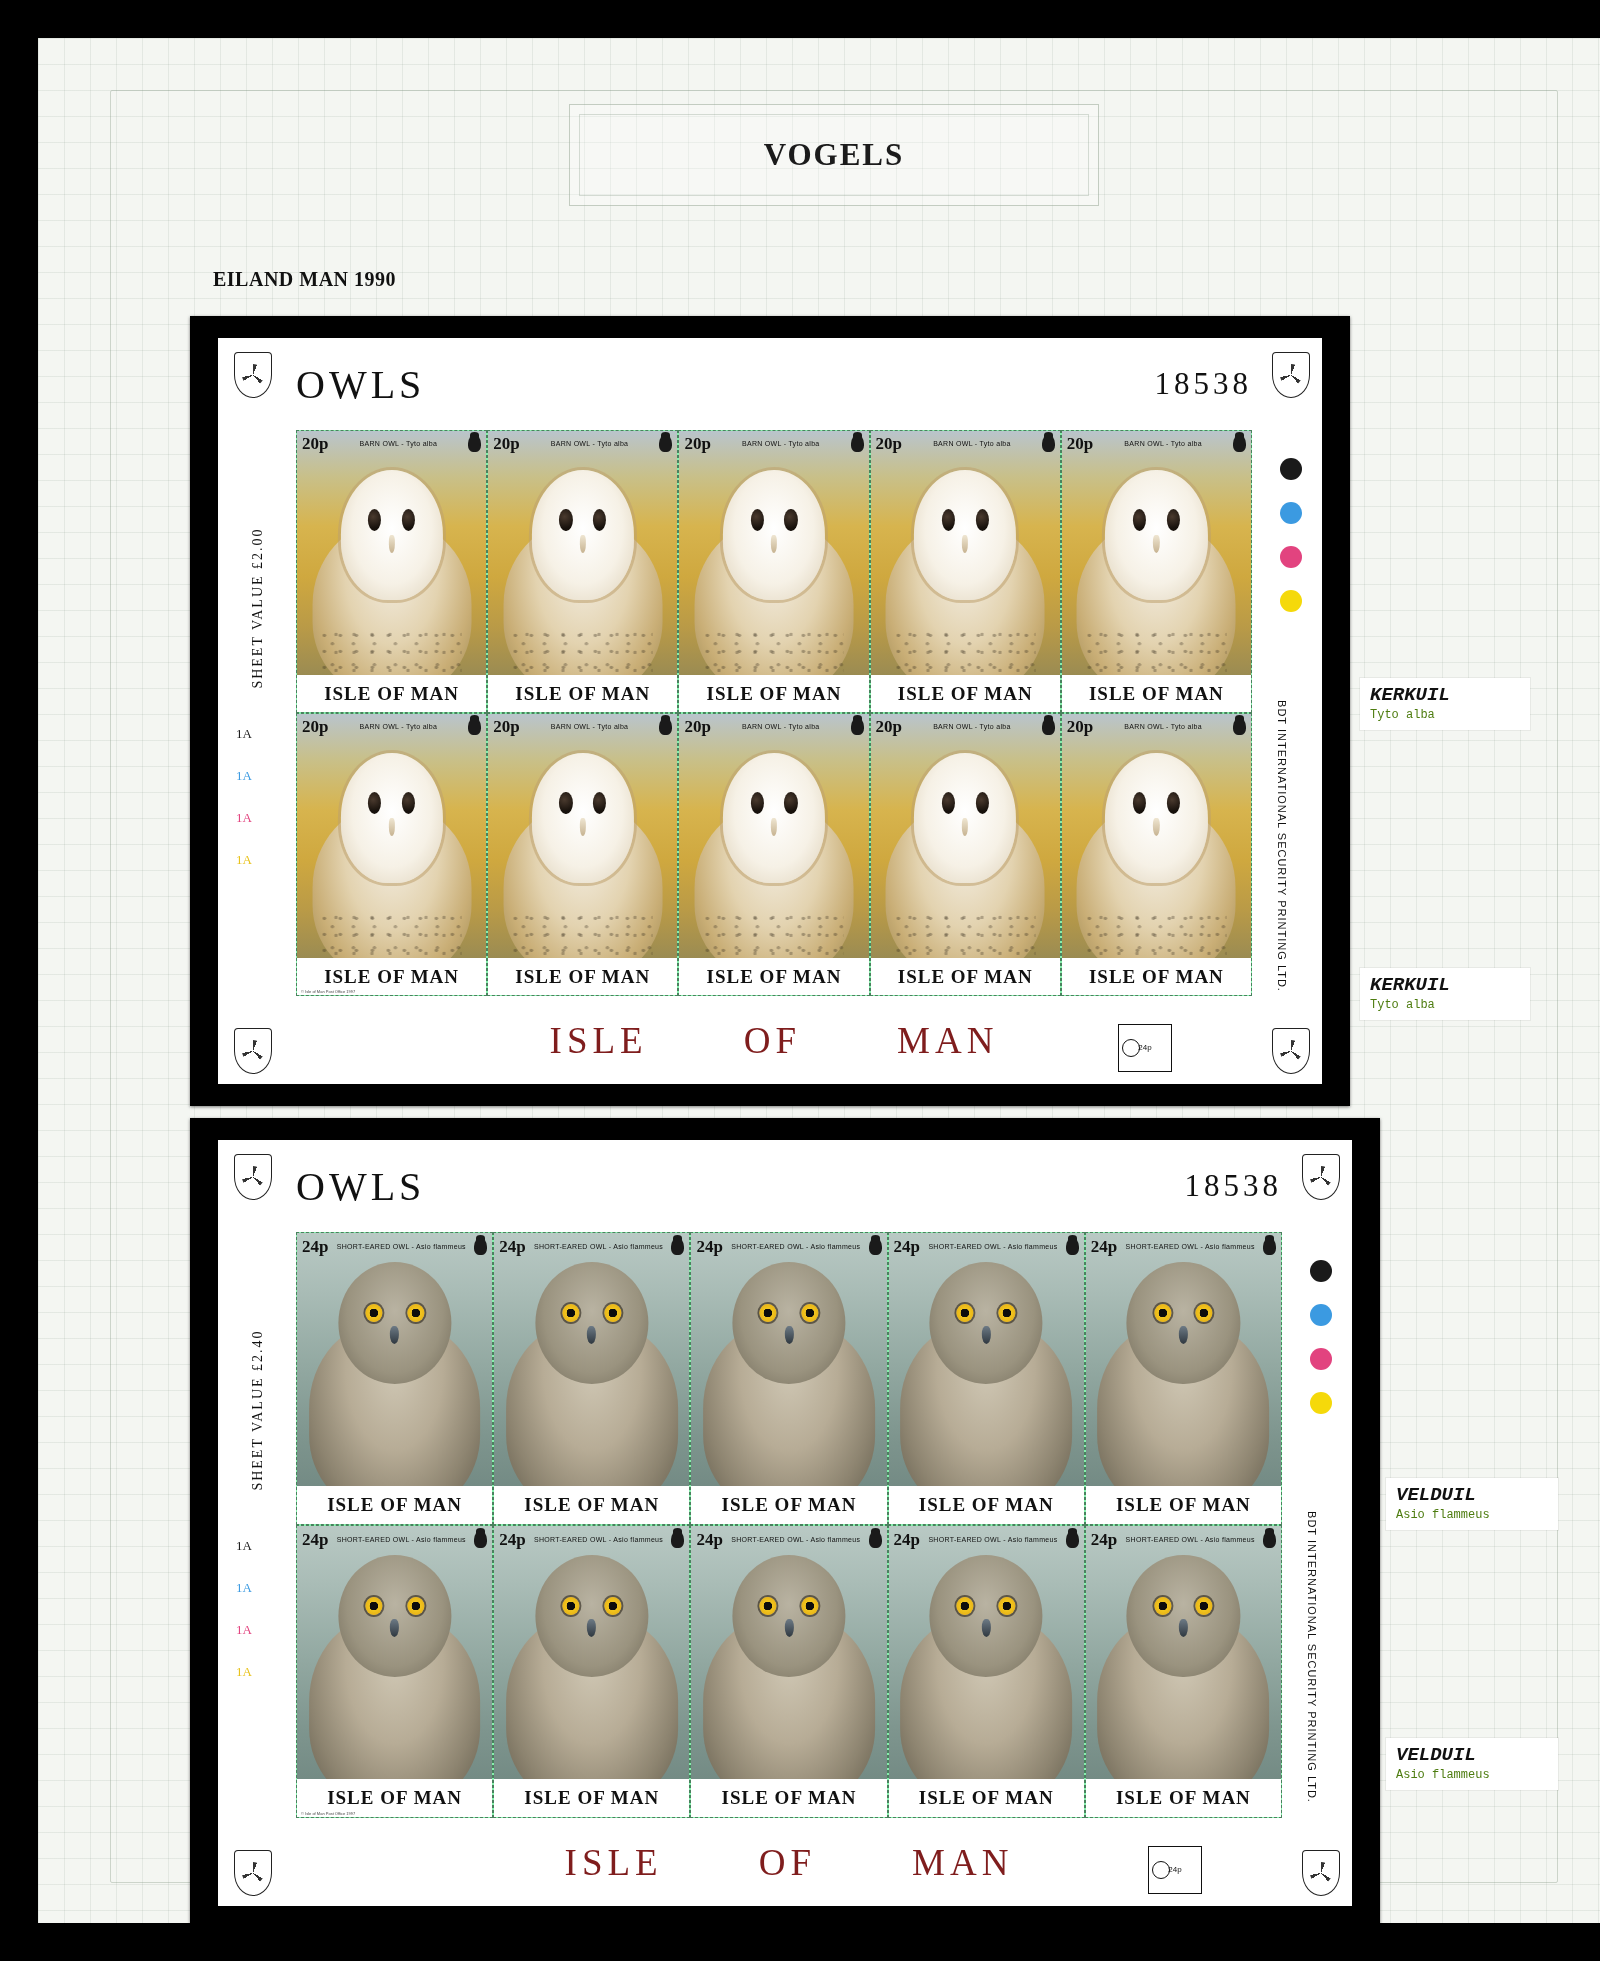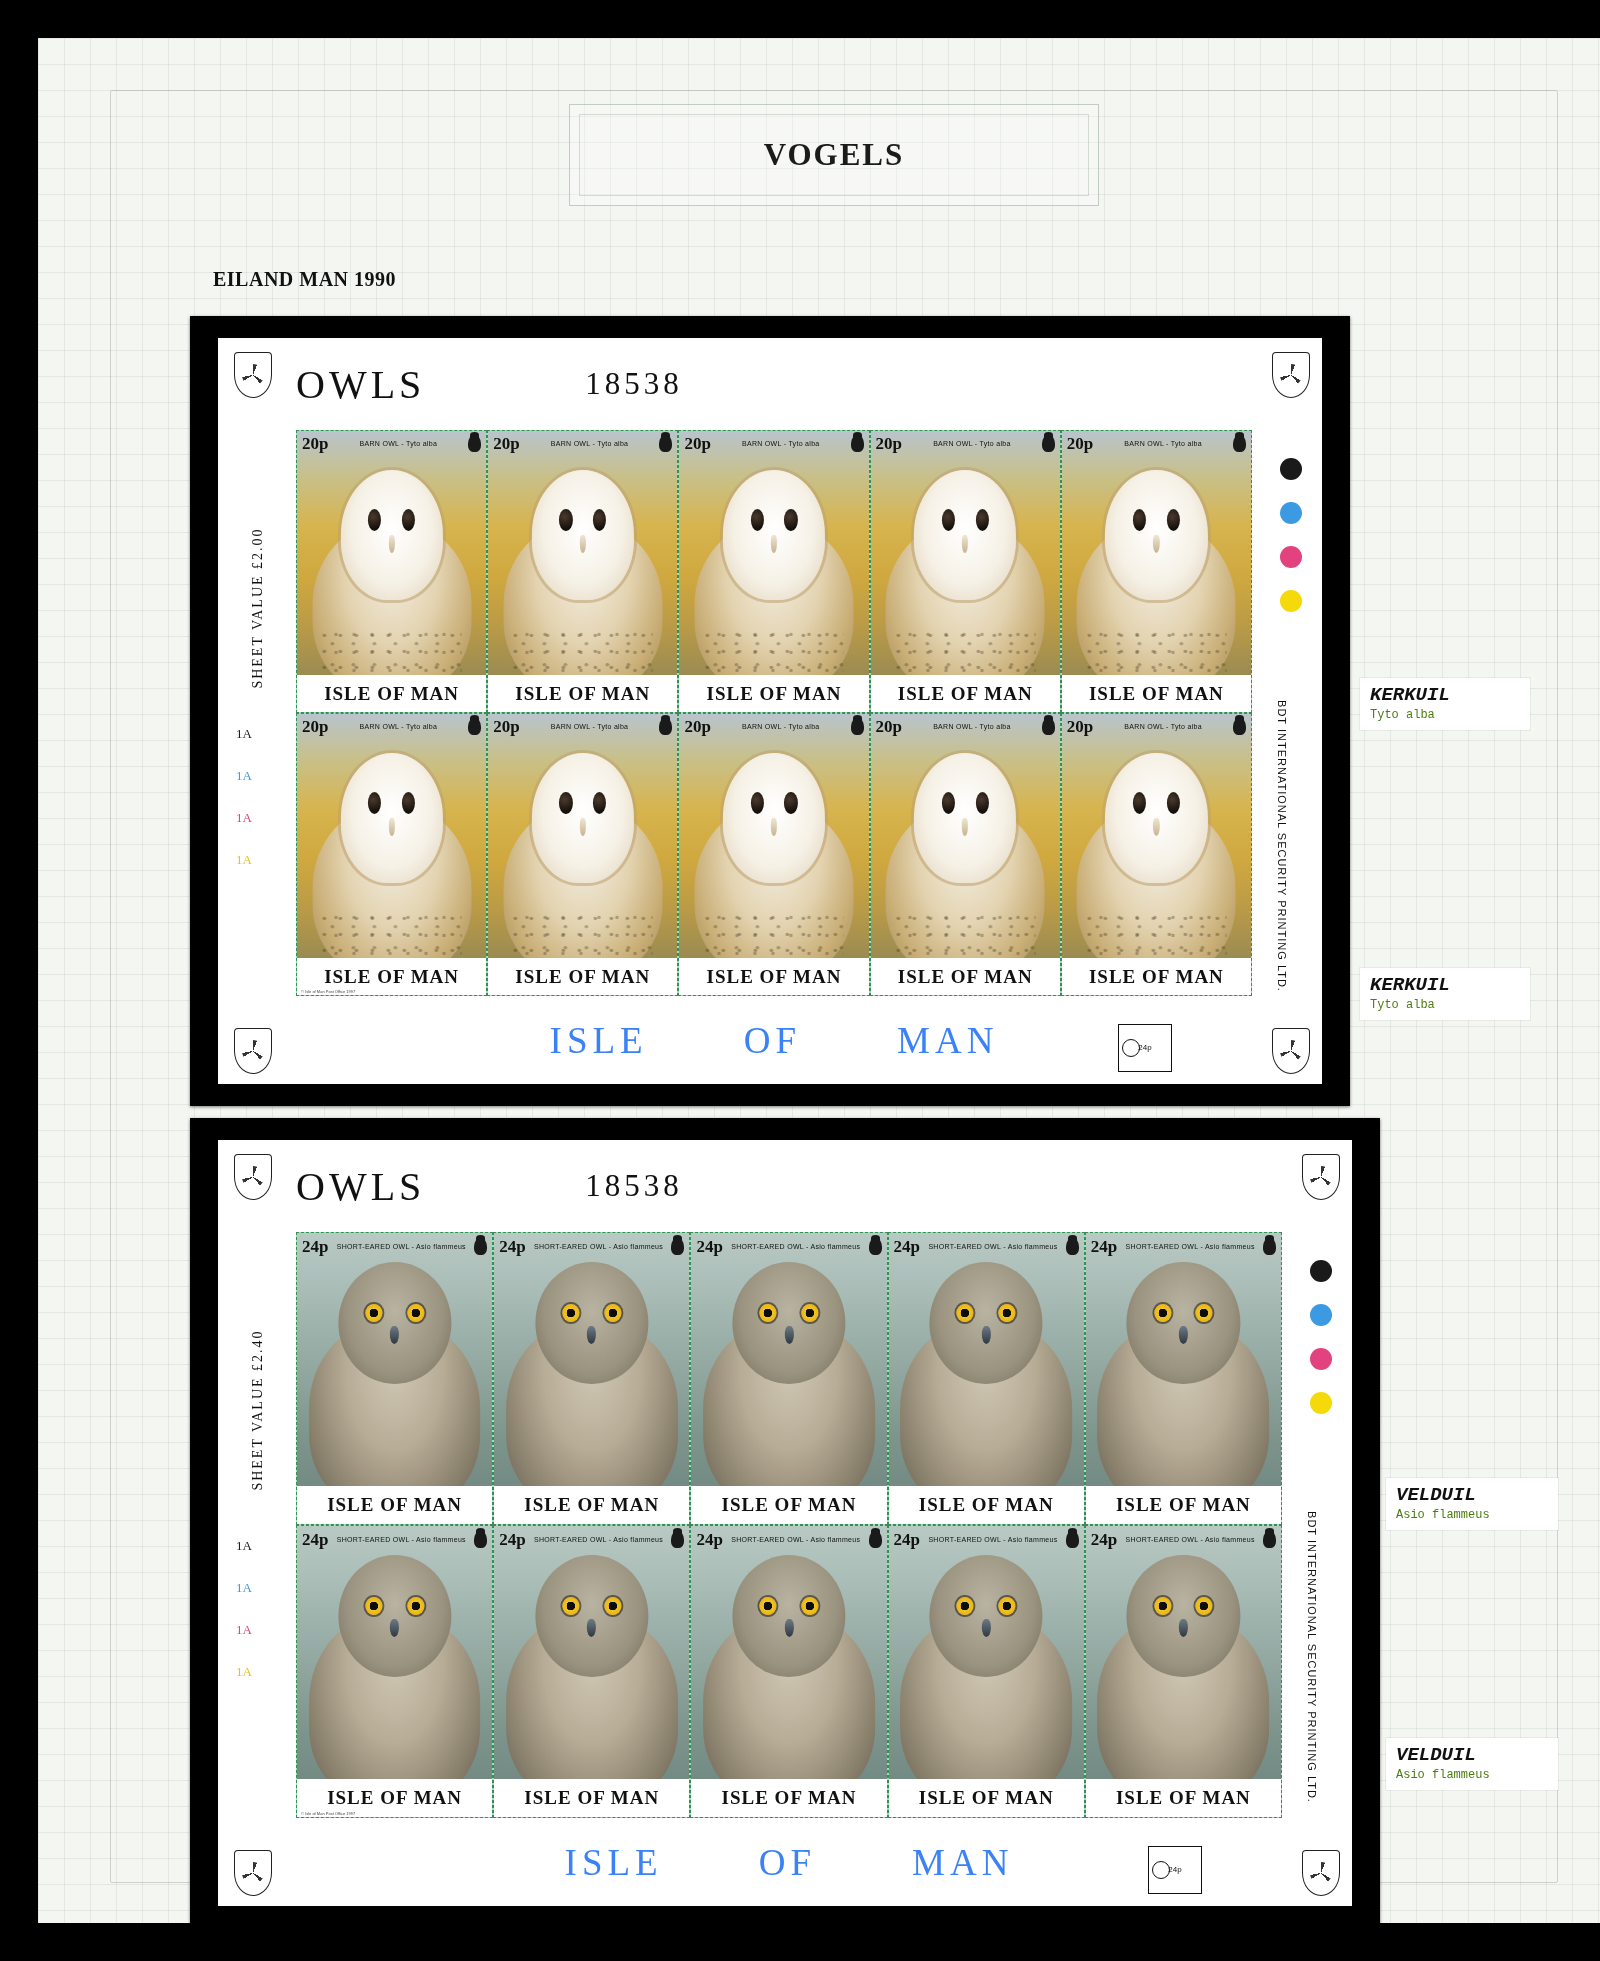--- a/index.html
+++ b/index.html
@@ -60,30 +60,30 @@
   .mount.two .sheet { left:28px; top:22px; right:28px; bottom:22px; }
 
   
   .sheet-inner { position:absolute; inset:0; }
 
   .col-left { position:absolute; left:0; top:0; width:78px; bottom:0; }
   .col-right { position:absolute; right:0; top:0; width:70px; bottom:0; }
 
   .hdr {
     position:absolute; left:78px; right:70px; top:0; height:92px;
-    display:flex; align-items:center; justify-content:flex-start; gap:160px;
+    display:flex; align-items:center; justify-content:space-between; gap:160px;
   }
   .hdr .owls { font-size:40px; letter-spacing:4px; color:#111; font-family:"Liberation Serif", serif; }
   .hdr .sheetnum { font-size:31px; letter-spacing:4px; color:#111; font-family:"Liberation Serif", serif; }
 
   .ftr {
     position:absolute; left:78px; right:70px; bottom:0; height:88px;
     display:flex; align-items:center; justify-content:center; gap:96px;
   }
-  .ftr span { font-size:37px; letter-spacing:5px; color:#3b82f6; font-family:"Liberation Serif", serif; }
+  .ftr span { font-size:37px; letter-spacing:5px; color:#7f1d1d; font-family:"Liberation Serif", serif; }
 
   .stamp-area {
     position:absolute; left:78px; right:70px; top:92px; bottom:88px;
     display:flex; flex-direction:column;
   }
   .row { flex:1; display:flex; position:relative; }
   .stamp {
     flex:1; position:relative; overflow:hidden; border:1px dashed rgba(0,0,0,0.45);
     margin:0; background:#86efac;
   }

